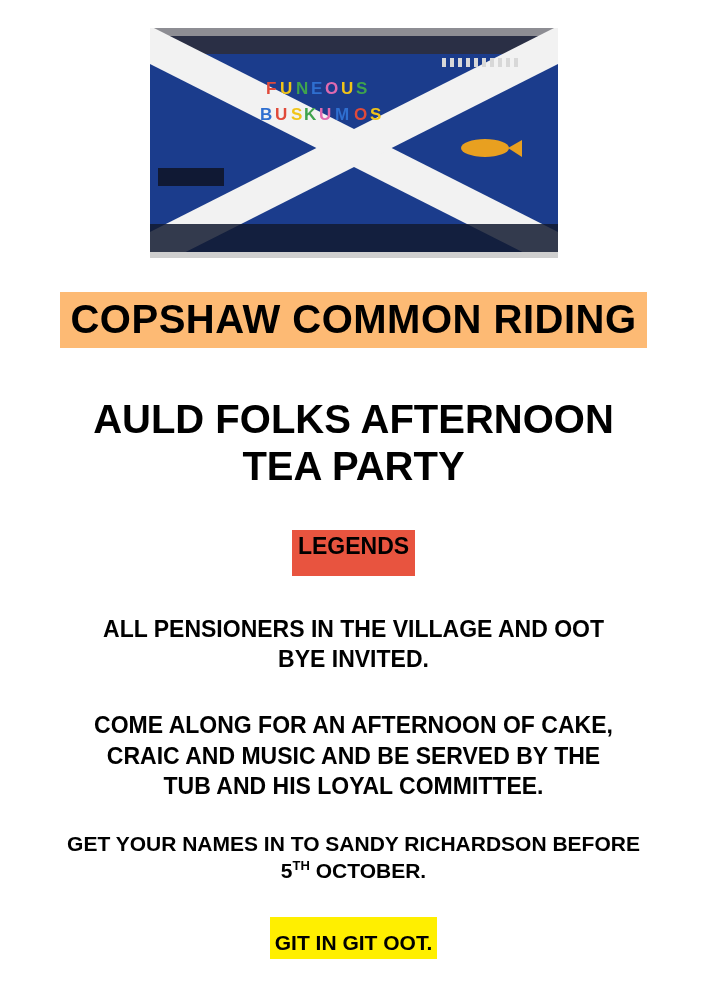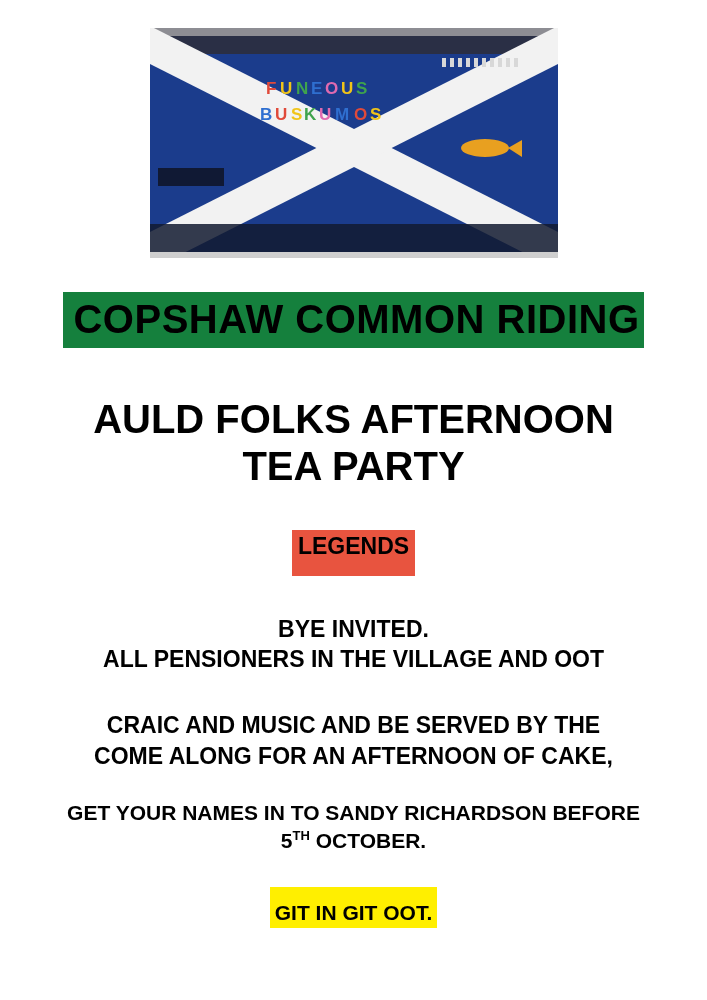--- a/index.html
+++ b/index.html
@@ -41,26 +41,26 @@
   }
 
   
   .title-band {
     margin-top: 34px;
     width: 100%;
     text-align: center;
   }
   .title-highlight {
     display: inline-block;
-    background: #15803d;
+    background: #fdba74;
     font-size: 40px;
     font-weight: bold;
     letter-spacing: 0.5px;
     line-height: 1.15;
-    padding: 4px 4px 6px 10px;
+    padding: 4px 10px 6px 10px;
   }
 
   
   .subtitle {
     margin-top: 48px;
     width: 640px;
     text-align: center;
     font-size: 40px;
     font-weight: bold;
     line-height: 1.18;
@@ -167,27 +167,28 @@
     <span class="line">TEA PARTY</span>
   </div>
 
   <div class="block b-time">
     <span class="line">
       <span class="venue-highlight">LEGENDS</span>
     </span>
   </div>
 
   <div class="block b-invite">
+    <span class="line">ALL PENSIONERS IN THE VILLAGE AND OOT</span>
     <span class="line">BYE INVITED.</span>
-    <span class="line">ALL PENSIONERS IN THE VILLAGE AND OOT</span>
   </div>
 
   <div class="block b-come">
+    <span class="line">COME ALONG FOR AN AFTERNOON OF CAKE,</span>
     <span class="line">CRAIC AND MUSIC AND BE SERVED BY THE</span>
-    <span class="line">COME ALONG FOR AN AFTERNOON OF CAKE,</span>
+    <span class="line">TUB AND HIS LOYAL COMMITTEE.</span>
   </div>
 
   <div class="block b-names">
     <span class="line">GET YOUR NAMES IN TO SANDY RICHARDSON BEFORE</span>
     <span class="line"><span>5</span><sup>TH</sup><span> OCTOBER.</span></span>
   </div>
 
   <div class="block b-closing">
     <span class="yellow-highlight">GIT IN GIT OOT.</span>
   </div>

